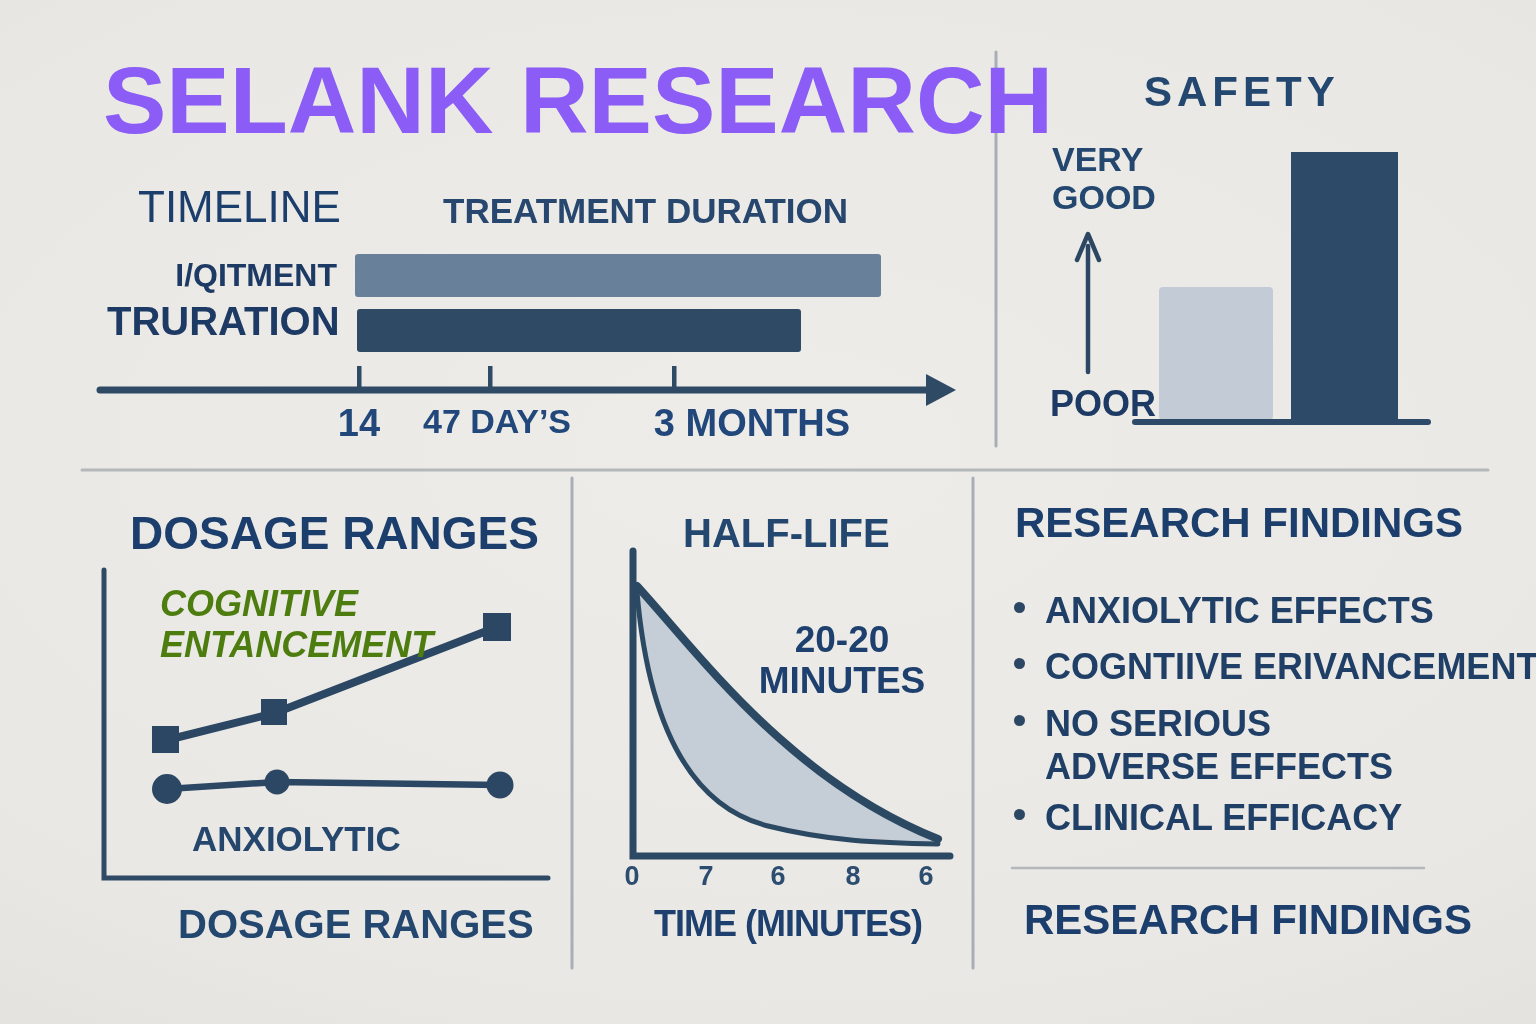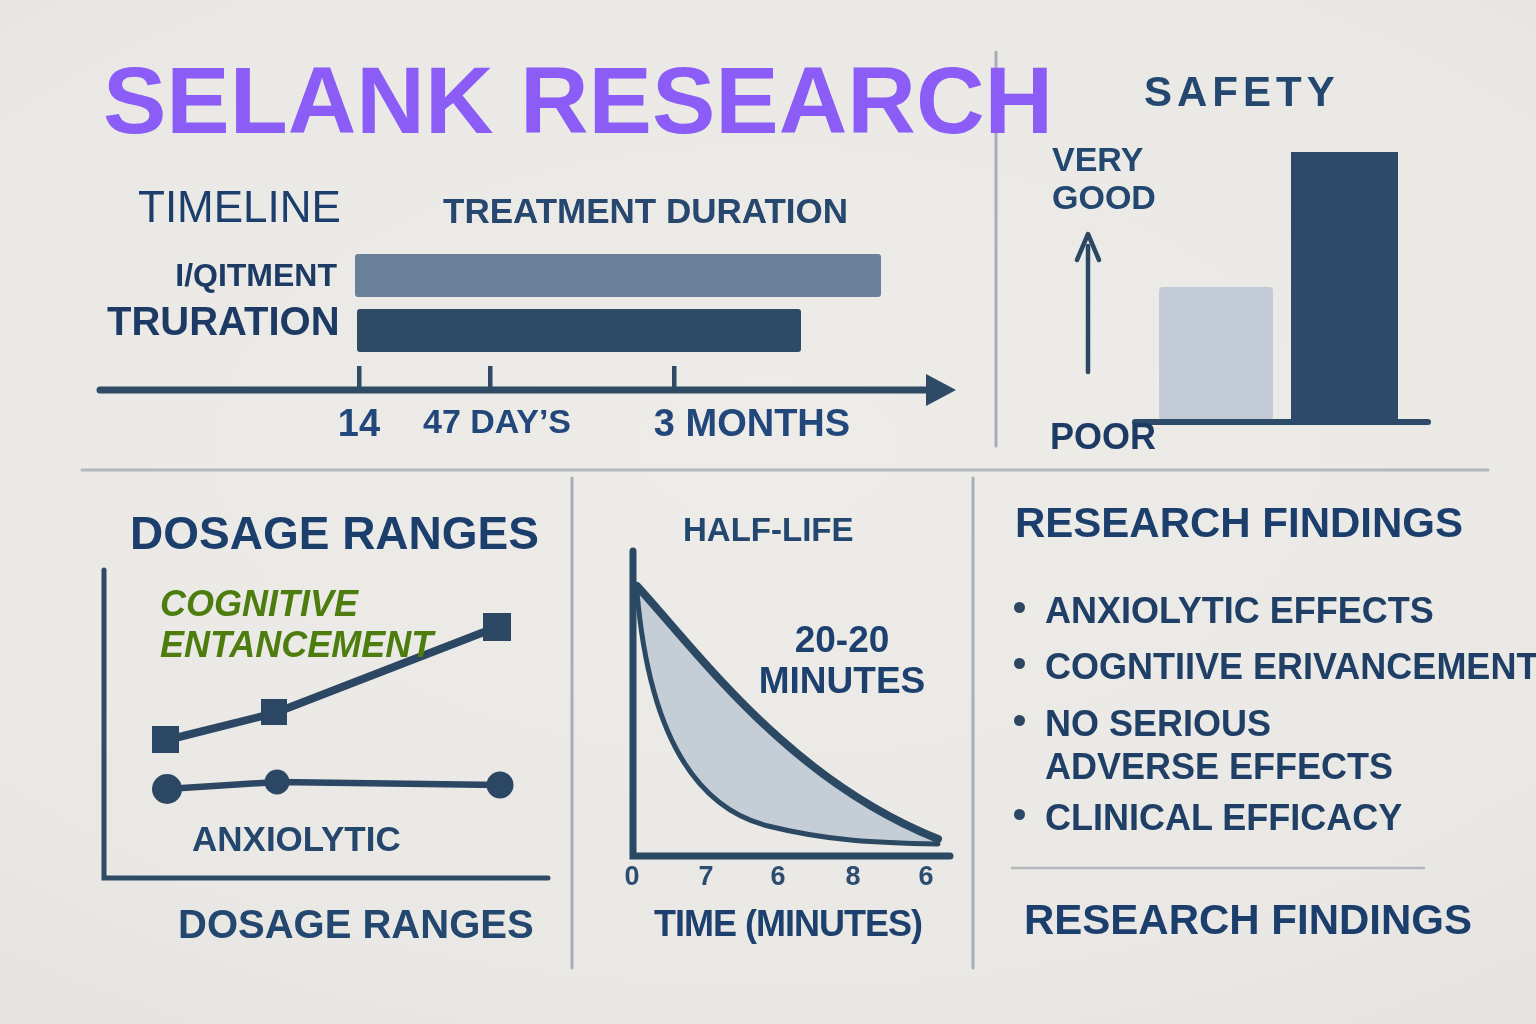--- a/index.html
+++ b/index.html
@@ -24,28 +24,28 @@
   .tl-sub       { left: 443px; top: 191px; font-size: 35px; font-weight: 700; color: #27476e; }
   .tl-bar1-lab  { left: 137px; top: 257px; width: 200px; font-size: 32px; font-weight: 800; color: #1d3a64; }
   .tl-bar2-lab  { left: 107px; top: 299px; width: 230px; font-size: 40px; font-weight: 800; color: #1d3a64; }
   .tl-tick      { top: 402px; font-weight: 800; color: #22477a; }
   .tl-tick.t0   { left: 309px; width: 100px; font-size: 38px; }
   .tl-tick.t1   { left: 397px; width: 200px; font-size: 34px; }
   .tl-tick.t2   { left: 642px; width: 220px; font-size: 38px; }
 
   .sf-heading   { left: 1144px; top: 68px;  font-size: 42px; font-weight: 800; letter-spacing: 5px; color: #23476f; }
   .sf-top       { left: 1052px; top: 140px; font-size: 34px; font-weight: 700; line-height: 1.12; color: #23476f; }
-  .sf-bottom    { left: 1050px; top: 383px; font-size: 36px; font-weight: 800; color: #1d3a64; margin-top: 33px; }
+  .sf-bottom    { left: 1050px; top: 383px; font-size: 36px; font-weight: 800; color: #1d3a64; }
 
   .do-heading   { left: 130px; top: 506px; font-size: 46px; font-weight: 800; color: #1c3e6c; }
   .do-s1        { left: 160px; top: 584px; font-size: 36px; font-weight: 700; line-height: 1.13; color: #4d7c0f; font-style: italic; }
   .do-s2        { left: 192px; top: 819px; font-size: 35px; font-weight: 700; color: #25476d; }
   .do-xlabel    { left: 178px; top: 902px; font-size: 40px; font-weight: 700; color: #23476f; }
 
-  .hl-heading   { left: 683px; top: 511px; font-size: 33px; font-weight: 800; color: #23476f; }
+  .hl-heading   { left: 683px; top: 511px; font-size: 40px; font-weight: 800; color: #23476f; }
   .hl-annot     { left: 756px; top: 619px; width: 172px; font-size: 37px; font-weight: 800; line-height: 1.12; color: #1e406e; }
   .hl-tick      { top: 861px; width: 40px; font-size: 27px; font-weight: 700; color: #2c4c70; }
   .hl-xlabel    { left: 630px; top: 903px; width: 316px; font-size: 36px; font-weight: 800; letter-spacing: -1px; color: #1e406e; }
 
   .rf-heading   { left: 1015px; top: 499px; font-size: 42px; font-weight: 800; color: #1c3e6c; }
   .rf-row       { left: 1014px; display: flex; align-items: flex-start; gap: 20px; }
   .rf-dot       { width: 11px; height: 11px; border-radius: 50%; background: #2c4763; margin-top: 13px; flex: 0 0 auto; }
   .rf-text      { font-size: 36px; font-weight: 700; line-height: 1.2; color: #203f66; }
   .rf-row.r0 { top: 589px; } .rf-row.r1 { top: 645px; }
   .rf-row.r2 { top: 702px; } .rf-row.r3 { top: 796px; }

